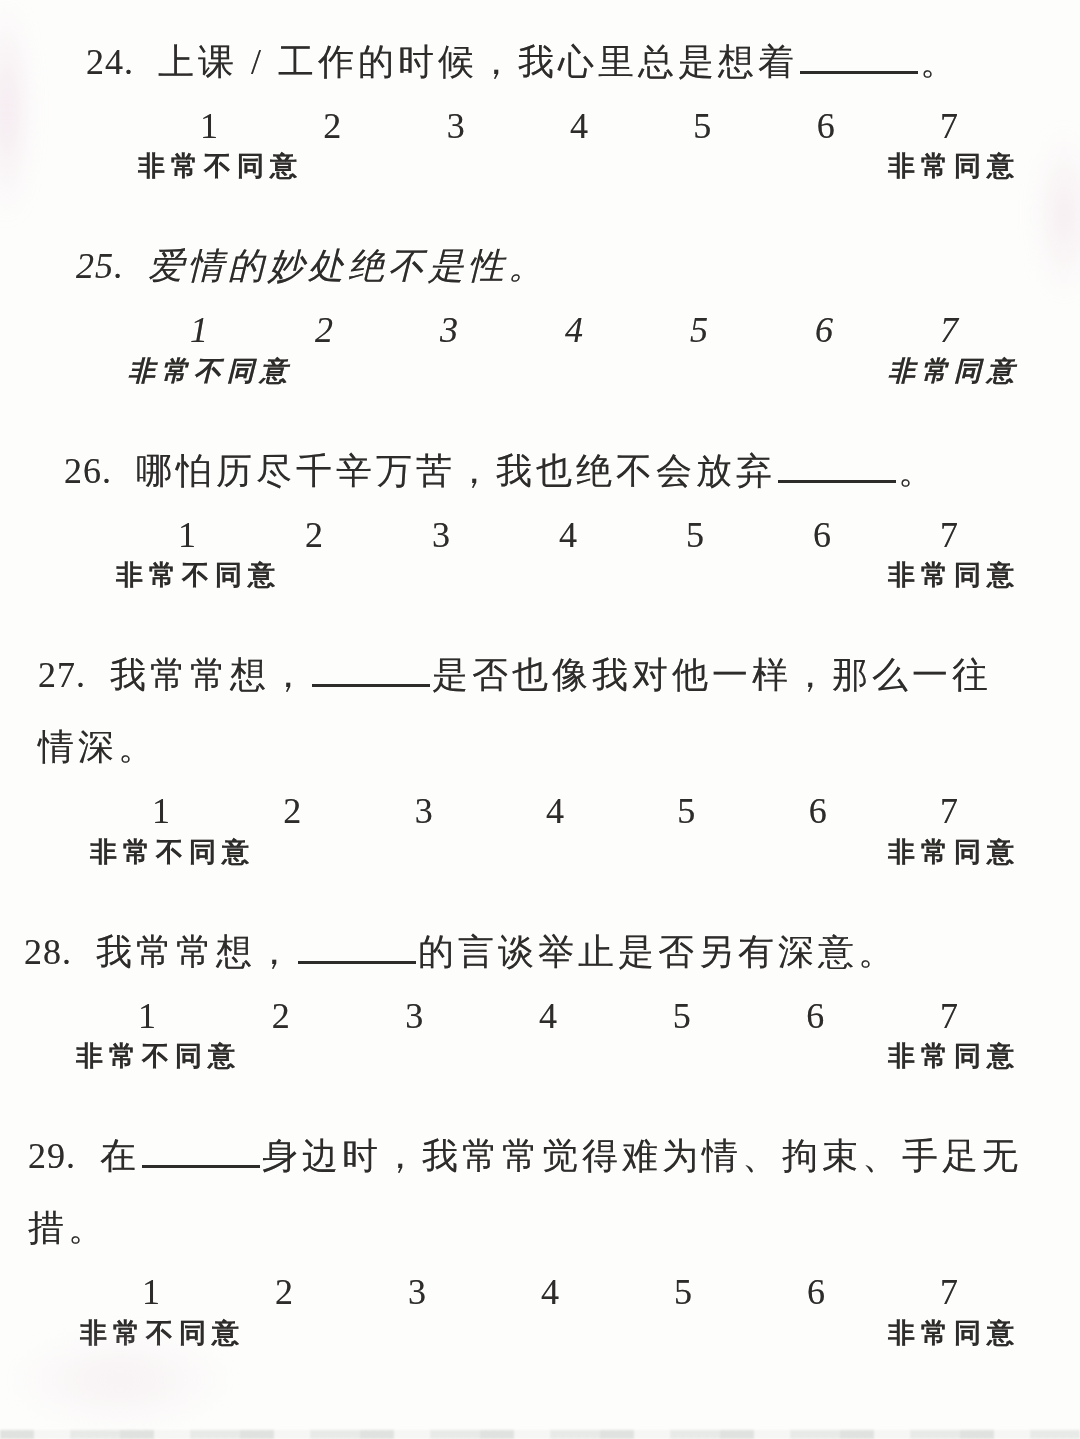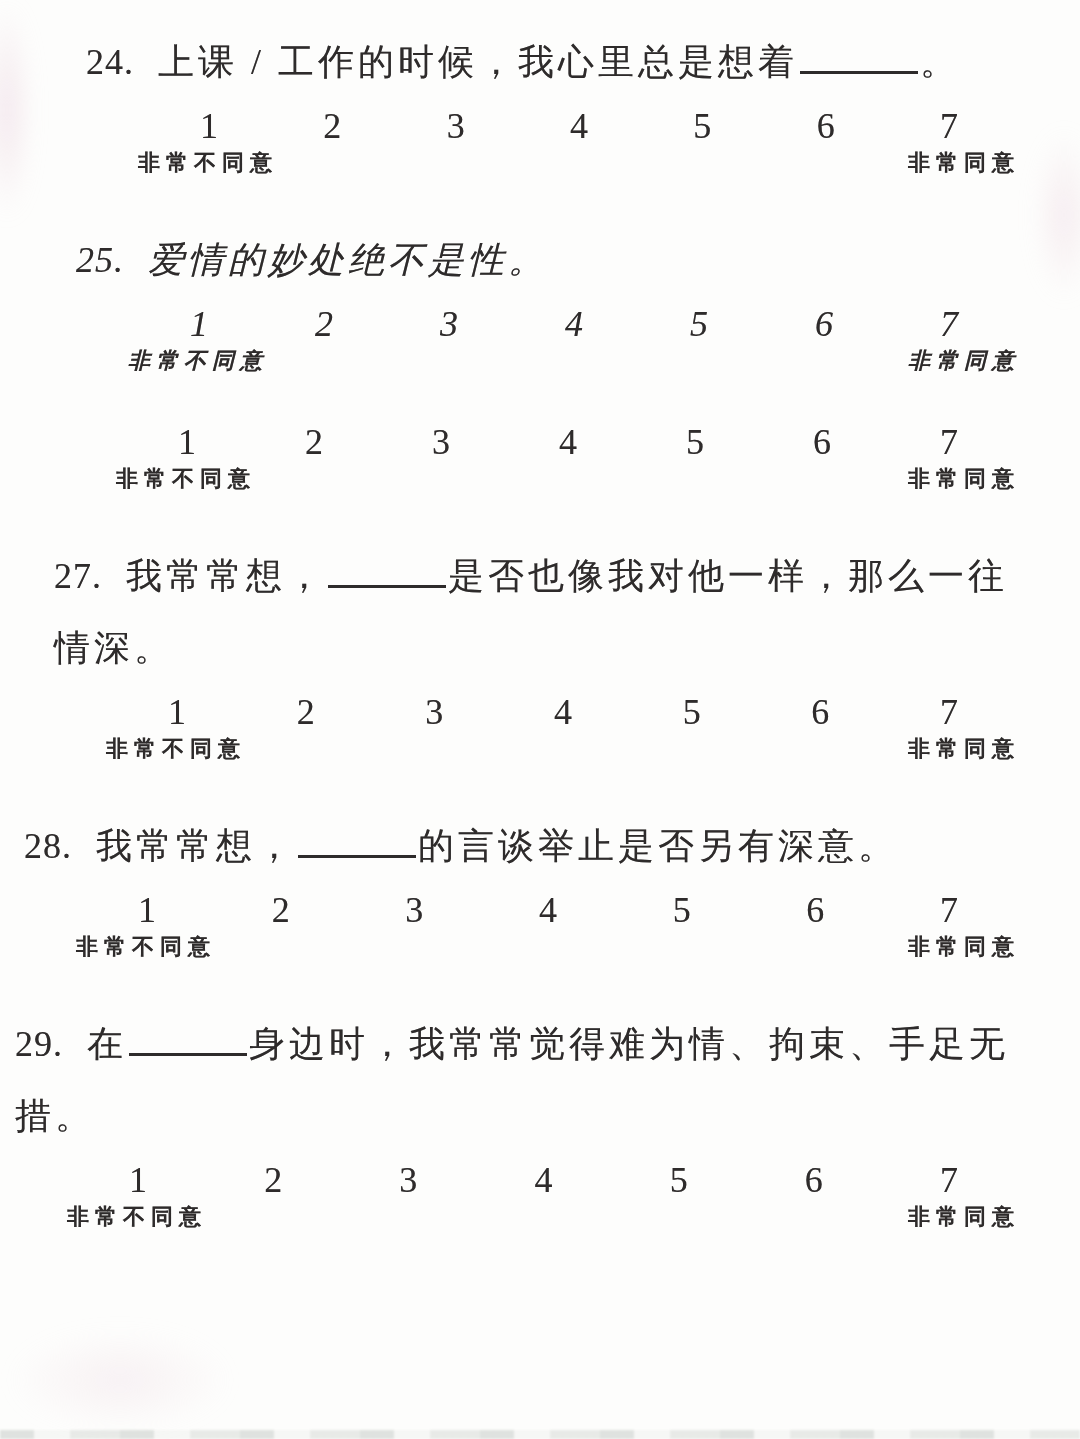--- a/index.html
+++ b/index.html
@@ -53,23 +53,23 @@
 
   
   .question-block {
     margin-bottom: 46px;
     padding-right: 58px;
   }
   
   .question-block:nth-of-type(1) { padding-left: 86px; }
   .question-block:nth-of-type(2) { padding-left: 76px; font-style: italic; }
   .question-block:nth-of-type(3) { padding-left: 64px; }
-  .question-block:nth-of-type(4) { padding-left: 54px; }
+  .question-block:nth-of-type(4) { padding-left: 38px; }
   .question-block:nth-of-type(5) { padding-left: 24px; }
-  .question-block:nth-of-type(6) { padding-left: 15px; }
+  .question-block:nth-of-type(6) { padding-left: 28px; }
 
   .question-line {
     font-size: 36px;
     line-height: 2.0;
     letter-spacing: 4px;
     text-shadow: 0 0 0.6px rgba(20,20,20,.4);
     word-break: break-all;
   }
   .q-num {
     margin-right: 24px;
@@ -96,21 +96,21 @@
     text-shadow: 0 0 0.6px rgba(20,20,20,.4);
   }
   .scale-point { display: inline-block; min-width: 22px; text-align: center; }
 
   .scale-anchors {
     display: flex;
     justify-content: space-between;
     margin-top: 2px;
     margin-left: 52px;
     margin-right: 2px;
-    font-size: 22px;
+    font-size: 27px;
     font-weight: 700;
     letter-spacing: 6px;
     line-height: 1.3;
     text-shadow: 0 0 0.5px rgba(20,20,20,.45);
   }
 </style>
 </head>
 <body>
 
 <div class="page">
@@ -156,20 +156,23 @@
             <span class="scale-point">7</span>
           </div>
       <div class="scale-anchors">
         <span>非常不同意</span>
         <span>非常同意</span>
       </div>
     </div>
   </section>
 
   <section class="question-block">
+    <p class="question-line">
+      <span class="q-num">26.</span><span>哪怕历尽千辛万苦，我也绝不会放弃</span><span class="blank-line"></span><span>。</span>
+    </p>
     <div class="scale">
       <div class="scale-numbers">
             <span class="scale-point">1</span>
             <span class="scale-point">2</span>
             <span class="scale-point">3</span>
             <span class="scale-point">4</span>
             <span class="scale-point">5</span>
             <span class="scale-point">6</span>
             <span class="scale-point">7</span>
           </div>

